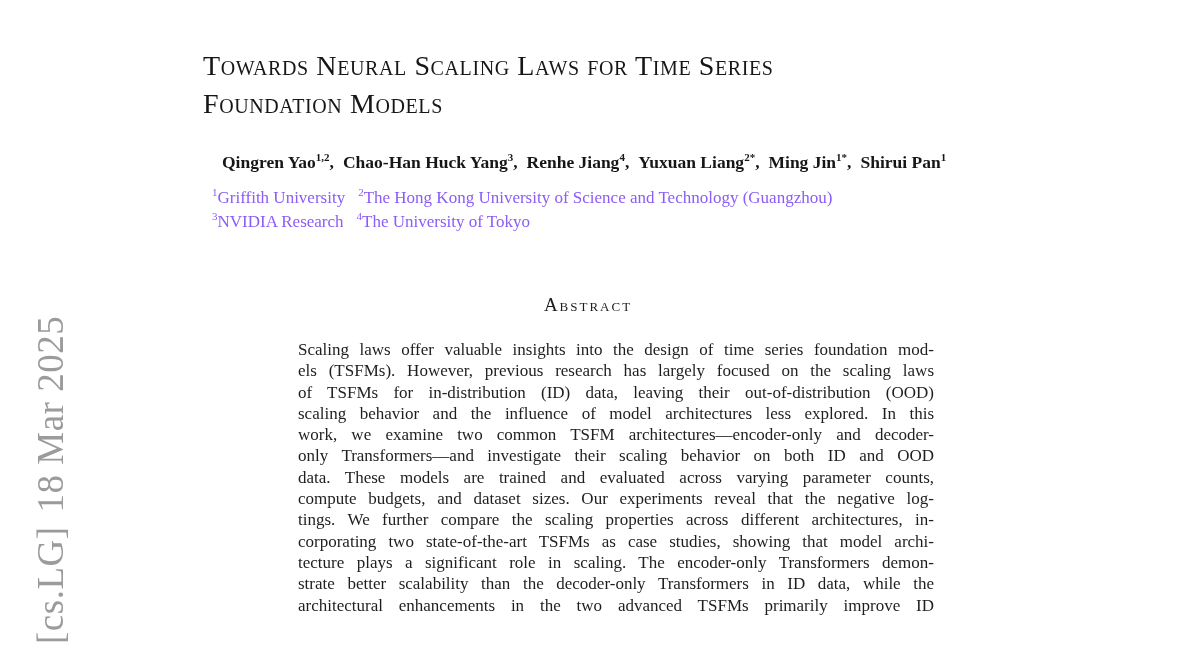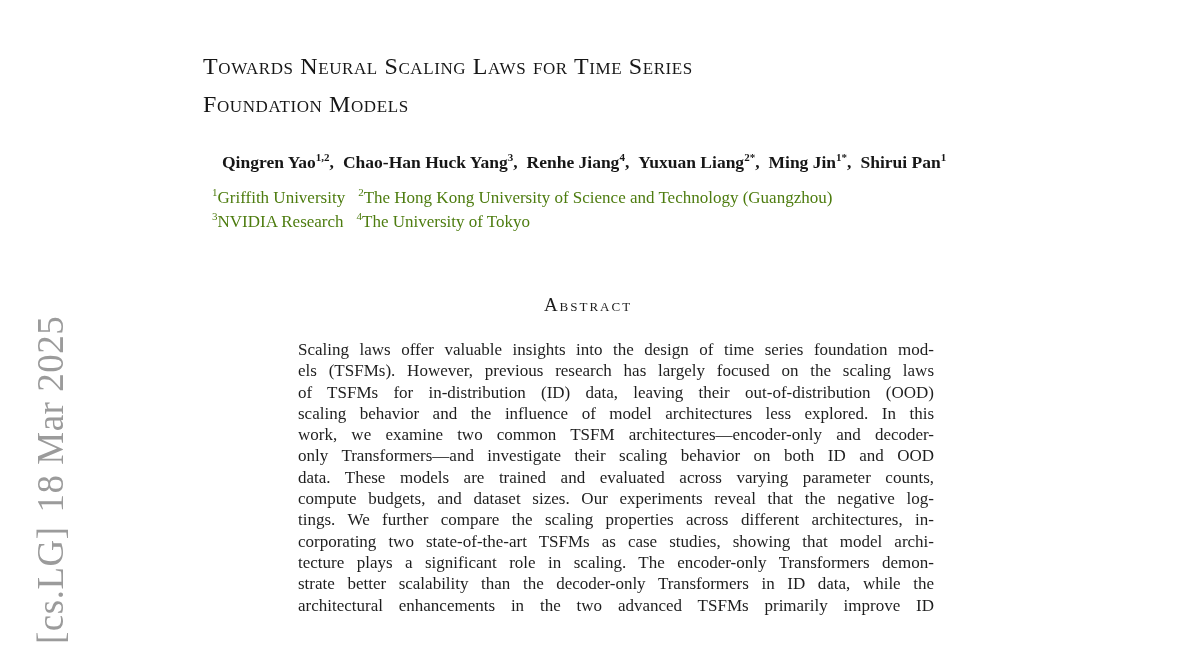--- a/index.html
+++ b/index.html
@@ -26,21 +26,21 @@
     font-size: 37px;
     letter-spacing: 0.5px;
     white-space: nowrap;
   }
   .watermark .wm-date { margin-left: 14px; }
 
   .title {
     position: absolute;
     left: 203px; top: 47px;
     font-variant: small-caps;
-    font-size: 24px;
+    font-size: 28px;
     line-height: 38px;
     letter-spacing: 0.6px;
     color: #161616;
   }
 
   .authors {
     position: absolute;
     left: 222px; top: 150px;
     font-size: 17.5px;
     font-weight: bold;
@@ -55,21 +55,21 @@
     vertical-align: 7px;
     line-height: 0;
   }
   .author-sep { margin-right: 9px; }
 
   .affiliations {
     position: absolute;
     left: 212px; top: 186px;
     font-size: 17px;
     line-height: 23.5px;
-    color: #4d7c0f;
+    color: #8b5cf6;
   }
   .affil + .affil { margin-left: 13px; }
 
   .abstract-heading-row {
     position: absolute;
     left: 0; top: 294px; width: 1176px;
     text-align: center;
     font-variant: small-caps;
     font-size: 19px;
     letter-spacing: 2px;

